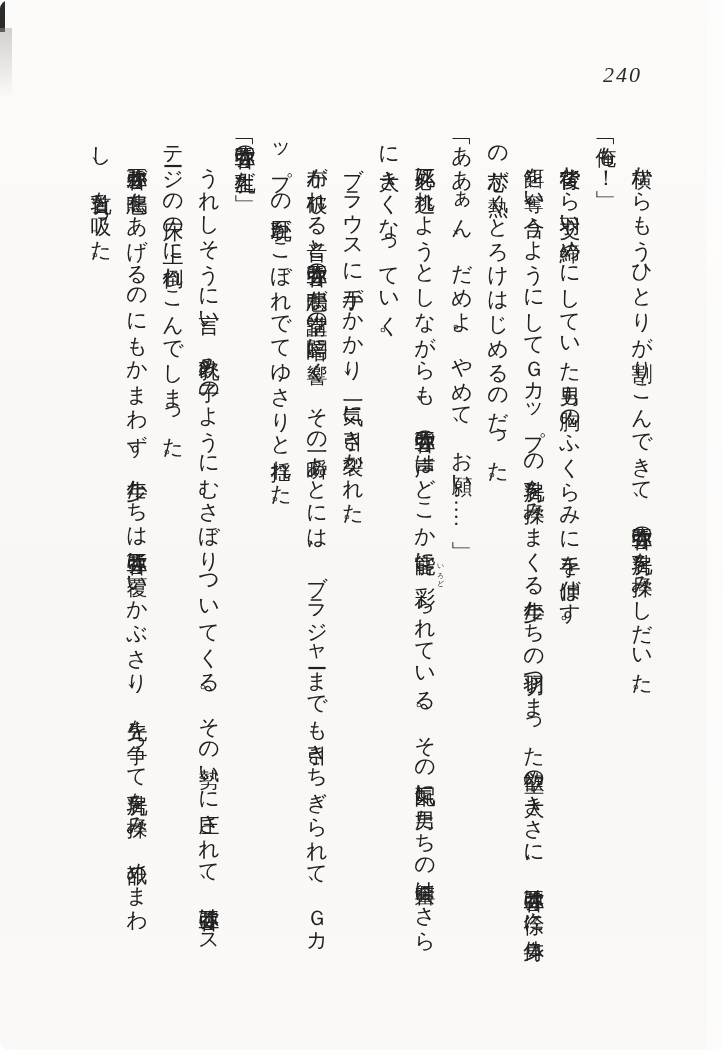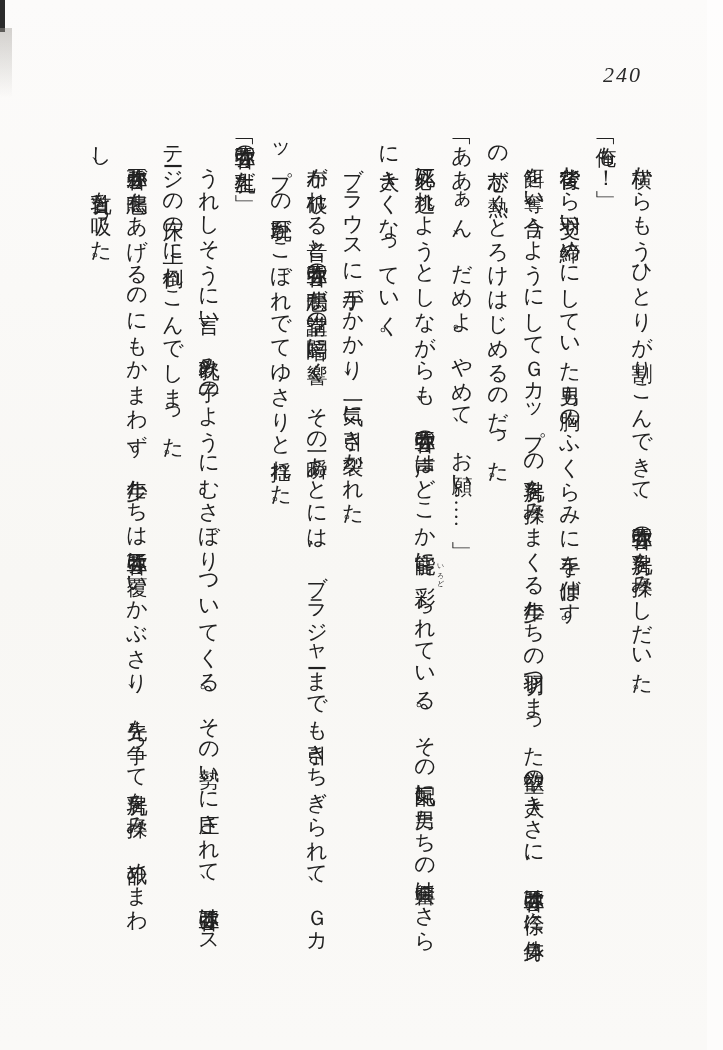--- a/index.html
+++ b/index.html
@@ -7,20 +7,21 @@
     padding: 0;
     background: #ffffff;
   }
   .book-page {
     position: relative;
     width: 723px;
     height: 1050px;
     overflow: hidden;
     background: linear-gradient(180deg, #fcfbfa 0%, #f8f7f4 55%, #faf9f7 100%);
     font-family: "Liberation Serif", "DejaVu Serif", serif;
+    border-radius: 9px;
   }
   
   .corner-mark {
     position: absolute;
     left: 0;
     top: 0;
     width: 5px;
     height: 32px;
     background: #2b2b2b;
   }

